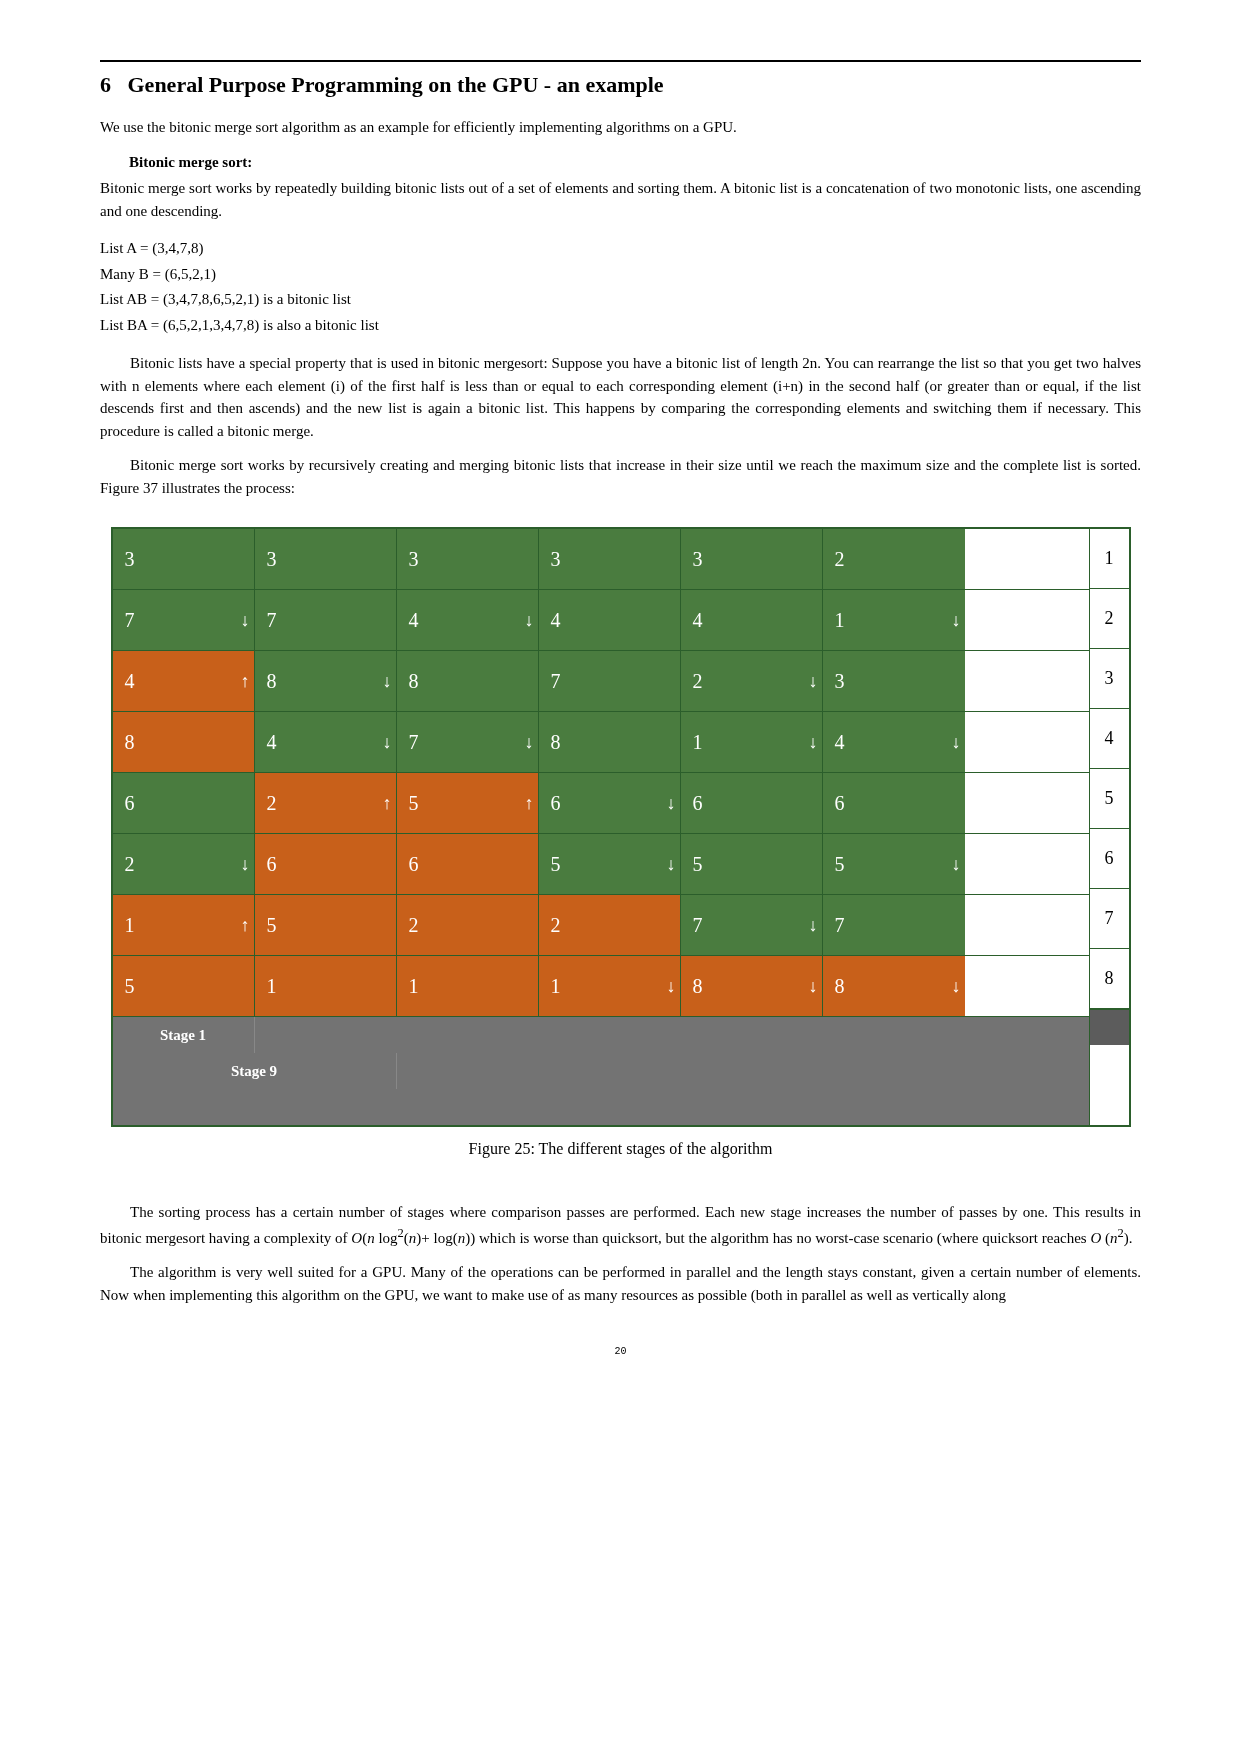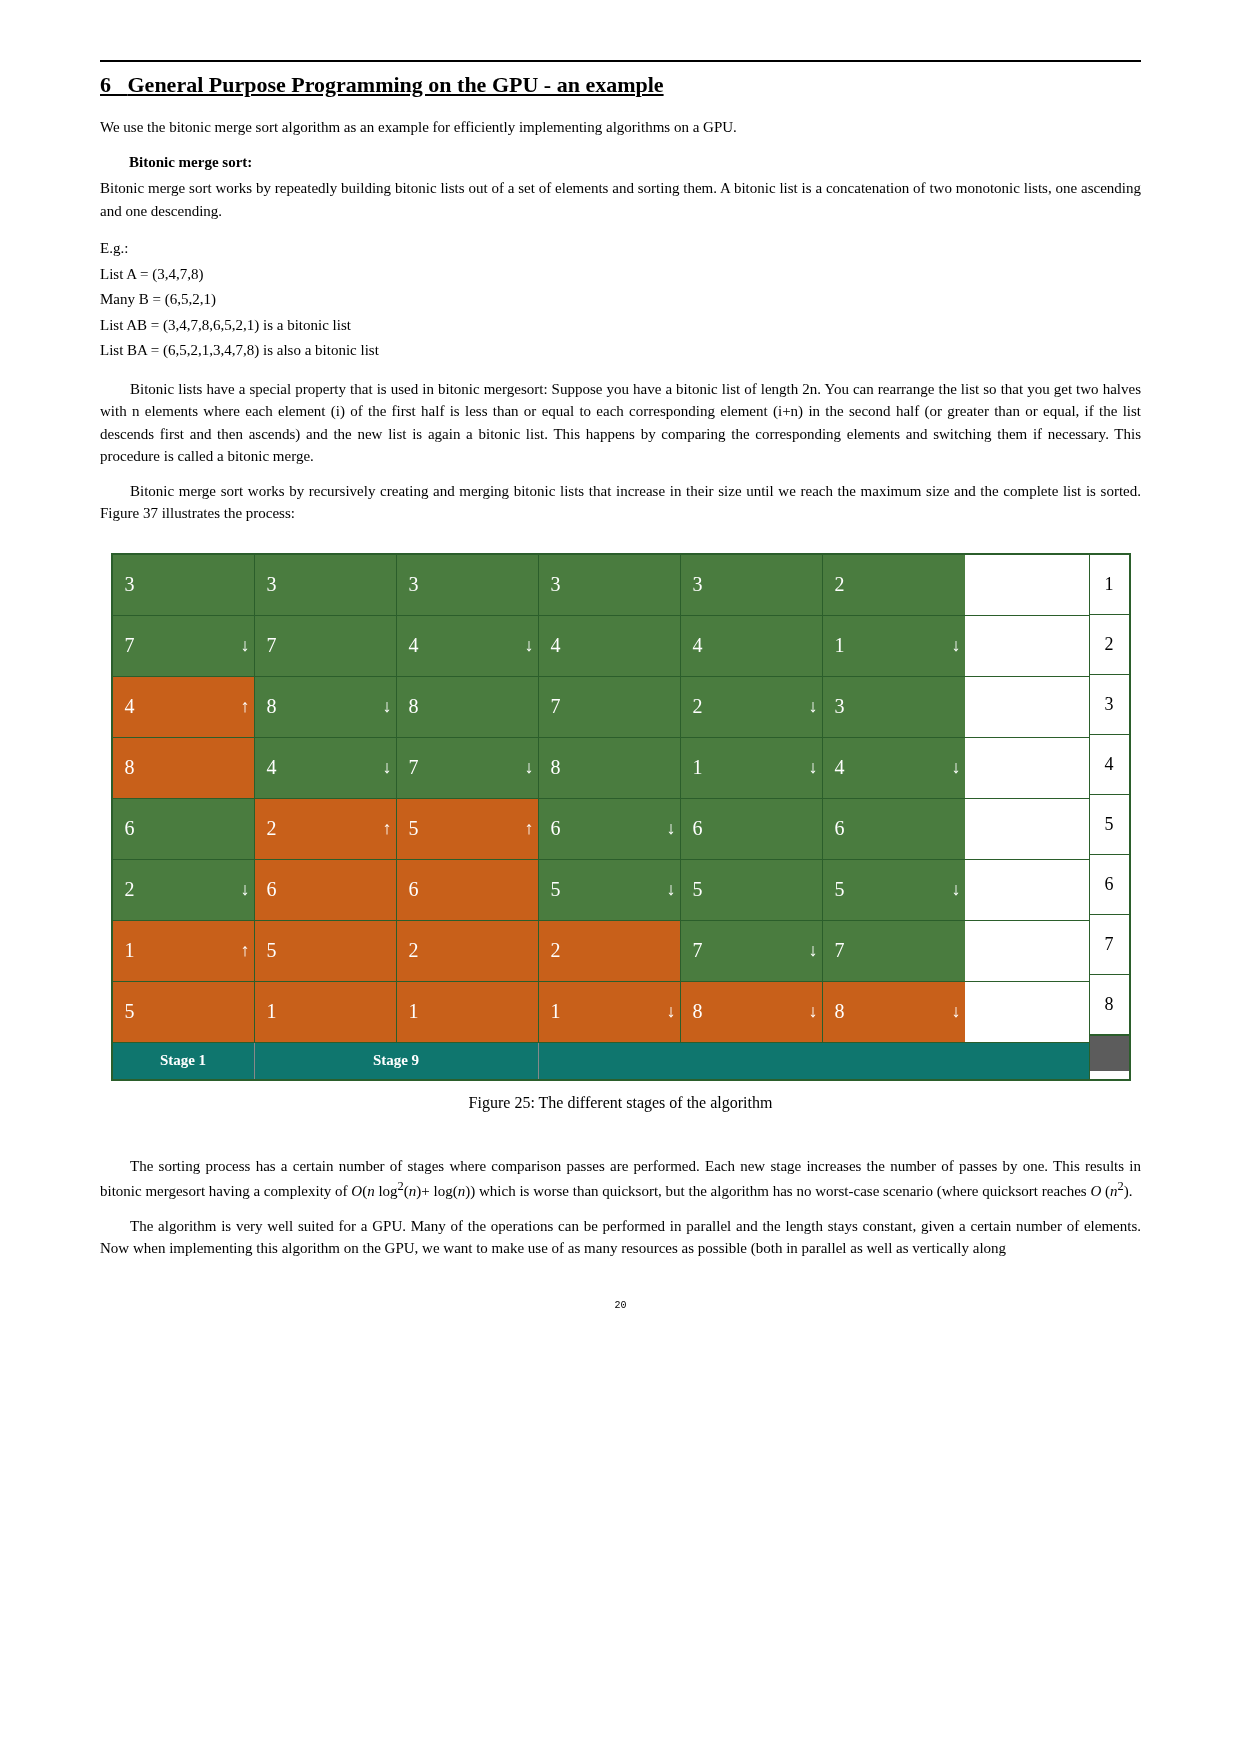--- a/index.html
+++ b/index.html
@@ -12,21 +12,20 @@
       min-height: 1754px;
       padding: 60px 100px 80px 100px;
     }
     h2 {
       font-family: "Times New Roman", Times, serif;
       font-size: 22px;
       font-weight: bold;
       border-top: 2px solid #000;
       padding-top: 10px;
       margin-bottom: 18px;
-      text-decoration: underline;
     }
     p {
       margin-bottom: 12px;
       line-height: 1.5;
       text-align: justify;
     }
     .bold-label {
       font-weight: bold;
     }
     .code-block {
@@ -96,22 +95,22 @@
       display: flex;
       align-items: center;
       justify-content: center;
       font-size: 18px;
       border-bottom: 1.5px solid #2b5e2b;
       font-family: serif;
     }
     .side-num:last-child { border-bottom: none; }
     .diagram-footer-row {
       display: flex;
-      flex-direction: row;
-      background: #0f766e;
+      flex-direction: column;
+      background: #737373;
       color: #fff;
       font-size: 15px;
       font-weight: bold;
     }
     .footer-cell {
       display: flex;
       align-items: center;
       justify-content: center;
       height: 36px;
       border-right: 1px solid #888;
@@ -134,21 +133,20 @@
 </h2>
 
 <p>We use the bitonic merge sort algorithm as an example for efficiently implementing algorithms on a GPU.</p>
 
 <p style="margin-bottom:4px;margin-left:29px;">
   <span class="bold-label">Bitonic merge sort:</span>
 </p>
 <p style="margin-top:0;">Bitonic merge sort works by repeatedly building bitonic lists out of a set of elements and sorting them. A bitonic list is a concatenation of two monotonic lists, one ascending and one descending.</p>
 
 <div class="code-block">
-  <div>E.g.:</div>
   <div>List A = (3,4,7,8)</div>
   <div>Many B = (6,5,2,1)</div>
   <div>List AB = (3,4,7,8,6,5,2,1) is a bitonic list</div>
   <div>List BA = (6,5,2,1,3,4,7,8) is also a bitonic list</div>
 </div>
 
 <p style="text-indent:2em;">Bitonic lists have a special property that is used in bitonic mergesort: Suppose you have a bitonic list of length 2n. You can rearrange the list so that you get two halves with n elements where each element (i) of the first half is less than or equal to each corresponding element (i+n) in the second half (or greater than or equal, if the list descends first and then ascends) and the new list is again a bitonic list. This happens by comparing the corresponding elements and switching them if necessary. This procedure is called a bitonic merge.</p>
 
 <p style="text-indent:2em;">Bitonic merge sort works by recursively creating and merging bitonic lists that increase in their size until we reach the maximum size and the complete list is sorted. Figure 37 illustrates the process:</p>
 

